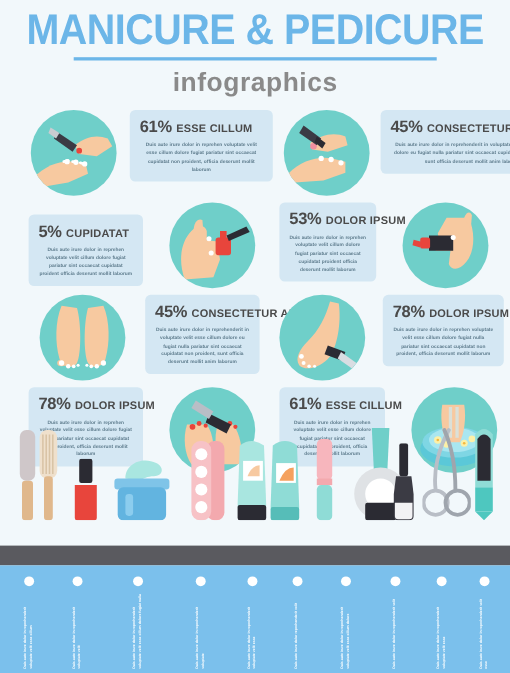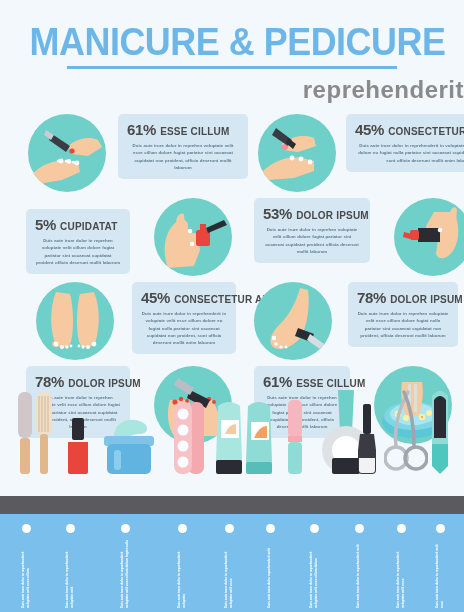--- a/index.html
+++ b/index.html
@@ -9,21 +9,21 @@
     font-family: "Liberation Sans", sans-serif;
     overflow: hidden;
   }
   .poster {
     position: relative;
     width: 464px; height: 612px;
     background: #f2f8fb;
   }
 
   
-  .header { padding-top: 22px; text-align: right; }
+  .header { padding-top: 8px; text-align: center; }
   .title {
     font-family: "Liberation Sans Narrow", "Liberation Sans", sans-serif;
     font-weight: bold;
     font-size: 39px;
     letter-spacing: -0.5px;
     color: #6cb6e8;
     transform: scaleX(0.92);
     line-height: 1;
     white-space: nowrap;
   }
@@ -134,21 +134,21 @@
   }
 </style>
 </head>
 <body>
 
 <div class="poster">
 
   <div class="header">
     <div class="title">MANICURE &amp; PEDICURE</div>
     <div class="title-rule"></div>
-    <div class="subtitle">reprehenderit</div>
+    <div class="subtitle">infographics</div>
   </div>
 
   <div class="grid">
 
     <div class="row" style="margin-top:4px;">
       <div class="cell" style="margin-left:20px;">
         <div class="circle c-lg">
           <svg class="ill" viewBox="0 0 78 78">
             <path d="M2 62 C14 50 26 46 38 47 L50 49 L52 58 L34 66 L10 70 Z" fill="#f7c9a0"></path>
             <path d="M30 47 l4 -1 M38 47 l3 0 M45 48 l3 1" stroke="#fff" stroke-width="2.5" stroke-linecap="round"></path>
@@ -211,21 +211,21 @@
             <path d="M30 34 L48 36 L48 44 L32 44 Z" fill="#f7c9a0"></path>
             <rect x="42" y="32" width="14" height="16" rx="2.5" fill="#e8453c"></rect>
             <rect x="46" y="26" width="6" height="7" fill="#e8453c"></rect>
             <path d="M52 30 L70 22 L73 27 L54 35 Z" fill="#2b2b33"></path>
             <circle cx="36" cy="33" r="2.3" fill="#fff"></circle>
             <circle cx="38" cy="46" r="2.3" fill="#fff"></circle>
           </svg>
         </div>
       </div>
       <div class="cell" style="margin-left:22px;">
-        <div class="statbox" style="width:116px;">
+        <div class="statbox" style="width:88px;">
           <div class="stat-head">
             <span class="pct">53%</span><span class="lbl">DOLOR IPSUM</span>
           </div>
           <div class="body-txt">Duis aute irure dolor in reprehen voluptate velit cillum dolore fugiat pariatur sint occaecat cupidatat proident officia deserunt mollit laborum</div>
         </div>
       </div>
       <div class="cell" style="margin-left:24px;">
         <div class="circle c-lg">
           <svg class="ill" viewBox="0 0 78 78">
             <path d="M60 14 C66 26 66 44 58 54 C52 62 44 62 42 56 L44 40 L34 40 L32 28 L40 14 Z" fill="#f7c9a0"></path>

